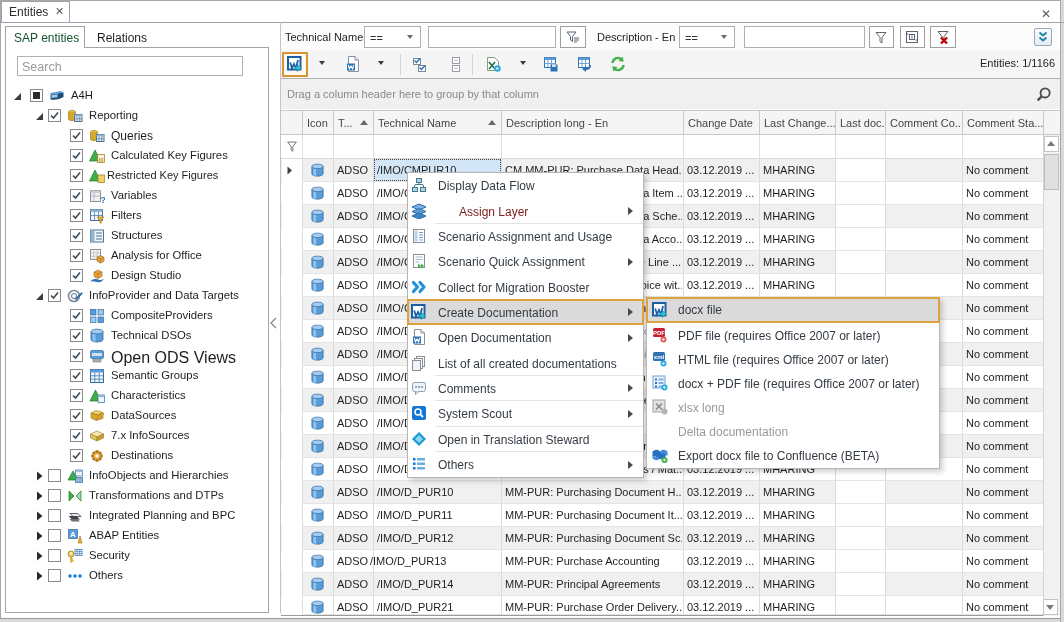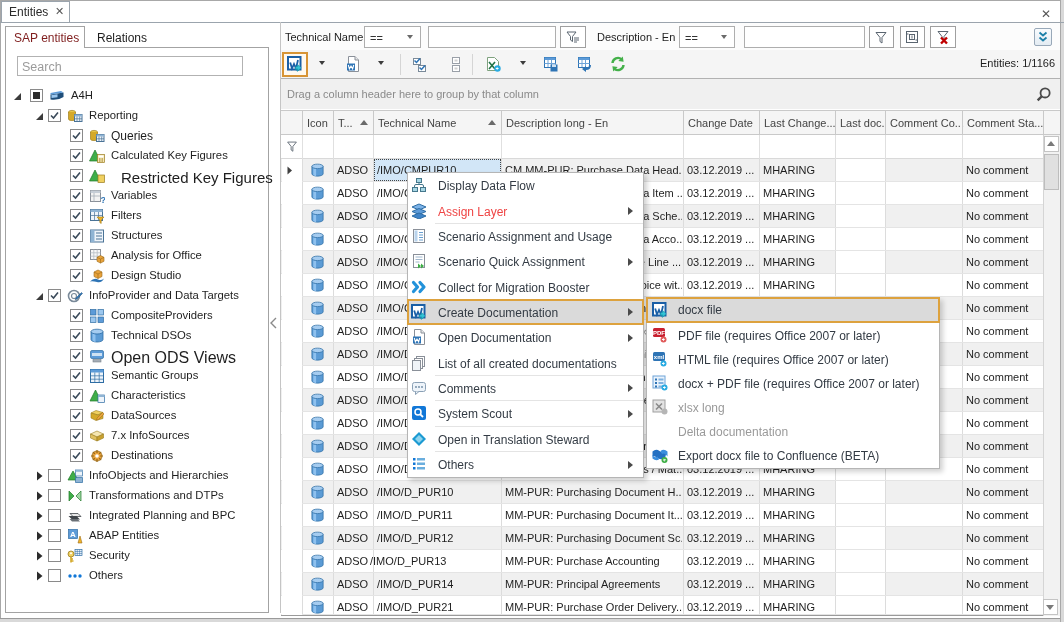--- a/index.html
+++ b/index.html
@@ -17,21 +17,21 @@
 <div class="ab" style="left:0;top:0;width:1064px;height:622px;border:1px solid #a8a8a8;border-bottom:none"></div>
 <div class="ab" style="left:0;top:618px;width:1064px;height:4px;background:#d9d9d9;border-top:1px solid #9a9a9a"></div>
 <div class="ab" style="left:1060px;top:0;width:4px;height:622px;background:#d9d9d9;border-left:1px solid #a8a8a8"></div>
 <div class="ab" style="left:1px;top:1px;width:69px;height:21px;background:#fff;border:1px solid #9ba4ad;border-bottom:none"></div>
 <div class="t" style="left:9px;top:6px;font-size:12px;color:#2b2b2b">Entities</div>
 <div class="t" style="left:55px;top:6px;font-size:11px;color:#555">✕</div>
 <div class="ab" style="left:0;top:22px;width:1064px;height:1px;background:#9ba4ad"></div>
 <div class="t" style="left:1041px;top:8px;font-size:12px;color:#555">✕</div>
 <div class="ab" style="left:5px;top:47px;width:264px;height:566px;background:#fff;border:1px solid #a3a3a3"></div>
 <div class="ab" style="left:5px;top:26px;width:80px;height:22px;background:#fff;border:1px solid #a3a3a3;border-bottom:none"></div>
-<div class="t" style="left:14px;top:32px;color:#7f1d1d">SAP entities</div>
+<div class="t" style="left:14px;top:32px;color:#14532d">SAP entities</div>
 <div class="t" style="left:97px;top:32px;color:#1e1e1e">Relations</div>
 <div class="ab" style="left:17px;top:56px;width:226px;height:20px;background:#fff;border:1px solid #b2b2b2"></div>
 <div class="t" style="left:22px;top:61px;color:#9b9b9b;font-size:12.5px">Search</div>
 <svg class="ab" style="left:13px;top:92px" width="9" height="9" viewBox="0 0 9 9">
     <path d="M8 1 V8 H1 z" fill="#3c3c3c"></path>
   </svg>
 <div class="cb" style="left:30px;top:89px"></div>
 <div class="ab" style="left:33px;top:92px;width:7px;height:7px;background:#2b2b2b"></div>
 <svg class="ab" style="left:49px;top:88px;" width="16" height="16" viewBox="0 0 16 16">
     <path d="M1.5 6.5 L14.5 4.5 v4.5 q-5 3.5 -13 2.5 z" fill="#1f4e79"></path>
@@ -78,21 +78,21 @@
   </svg>
 <div class="t11" style="left:111px;top:150px;font-size:11.3px">Calculated Key Figures</div>
 <div class="cb" style="left:70px;top:169px"></div>
 <svg class="ab" style="left:71px;top:170px" width="11" height="11" viewBox="0 0 11 11">
     <path d="M2 5.5 L4.5 8 L9 2.5" stroke="#3a4a5a" stroke-width="1.6" fill="none"></path>
   </svg>
 <svg class="ab" style="left:89px;top:168px;" width="16" height="16" viewBox="0 0 16 16">
     <path d="M6 2 L11.5 13 H0.5 z" fill="#3fae49" stroke="#1f7a28" stroke-width="0.7"></path>
     <rect x="9" y="7" width="6.5" height="7.5" fill="#f0d060" stroke="#9a7d20" stroke-width="0.7"></rect>
   </svg>
-<div class="t11" style="left:121px;top:170px;font-size:15px">Restricted Key Figures</div>
+<div class="t11" style="left:107px;top:170px;font-size:11px">Restricted Key Figures</div>
 <div class="cb" style="left:70px;top:189px"></div>
 <svg class="ab" style="left:71px;top:190px" width="11" height="11" viewBox="0 0 11 11">
     <path d="M2 5.5 L4.5 8 L9 2.5" stroke="#3a4a5a" stroke-width="1.6" fill="none"></path>
   </svg>
 <svg class="ab" style="left:89px;top:188px;" width="16" height="16" viewBox="0 0 16 16">
     <rect x="1.5" y="2.5" width="10" height="11" fill="#f2f2f2" stroke="#8a9099"></rect>
     <rect x="1.5" y="2.5" width="10" height="2.5" fill="#c5cdd6"></rect>
     <path d="M1.5 8 h10 M5 5 v8.5" stroke="#a5adb6" stroke-width="0.8"></path>
     <text x="11.5" y="14.5" font-size="9" font-weight="bold" fill="#2e74b5" font-family="Liberation Sans">?</text>
   </svg>
@@ -924,21 +924,21 @@
     <path d="M8 5.5 v2 M3.5 10.5 v-1.5 q0-1.5 1.5-1.5 h6 q1.5 0 1.5 1.5 v1.5" stroke="#45778c" fill="none"></path>
     <rect x="1.5" y="10.5" width="5" height="4" fill="#a7d6e4" stroke="#45778c"></rect>
     <rect x="9.5" y="10.5" width="5" height="4" fill="#a7d6e4" stroke="#45778c"></rect>
   </svg>
 <div class="t" style="left:438px;top:180px;color:#333b44">Display Data Flow</div>
 <svg class="ab" style="left:411px;top:203px;" width="16" height="16" viewBox="0 0 16 16">
     <path d="M8 1 L15 4 L8 7 L1 4 z" fill="#7db3e8" stroke="#2e6da4"></path>
     <path d="M8 5.5 L15 8.5 L8 11.5 L1 8.5 z" fill="#5d9bd8" stroke="#2e6da4"></path>
     <path d="M8 10 L15 13 L8 16 L1 13 z" fill="#3d83c8" stroke="#2e6da4"></path>
   </svg>
-<div class="t" style="left:438px;top:206px;color:#ef4444">Assign Layer</div>
+<div class="t" style="left:459px;top:206px;color:#7f1d1d">Assign Layer</div>
 <div class="sub-arrow" style="left:628px;top:207px"></div>
 <div class="ab" style="left:435px;top:223px;width:208px;height:1px;background:#e4e4e4"></div>
 <svg class="ab" style="left:411px;top:228px;" width="16" height="16" viewBox="0 0 16 16">
     <rect x="2.5" y="1.5" width="11" height="13" fill="#fff" stroke="#8a9099"></rect>
     <rect x="3.5" y="2.5" width="3" height="11" fill="#b9d3ec"></rect>
     <path d="M8 4.5 h4 M8 7 h4 M8 9.5 h4 M8 12 h4" stroke="#6a9fd0" stroke-width="1"></path>
   </svg>
 <div class="t" style="left:438px;top:231px;color:#333b44">Scenario Assignment and Usage</div>
 <svg class="ab" style="left:411px;top:253px;" width="16" height="16" viewBox="0 0 16 16">
     <rect x="2.5" y="1.5" width="11" height="13" fill="#fff" stroke="#8a9099"></rect>

